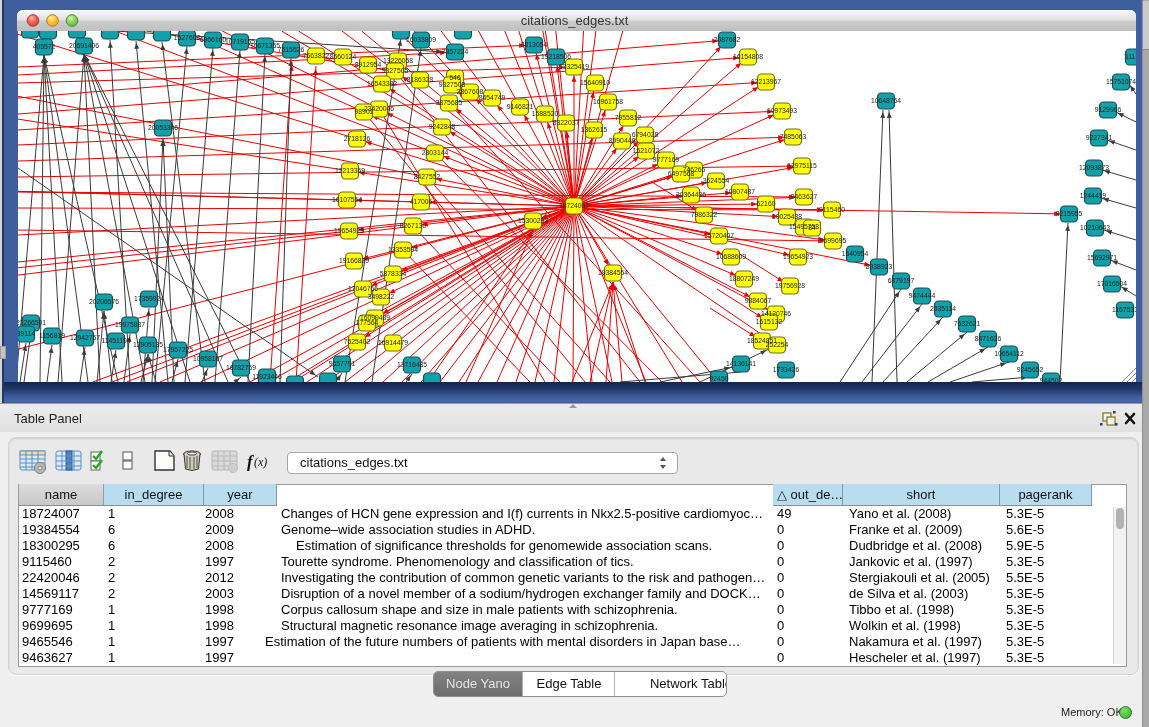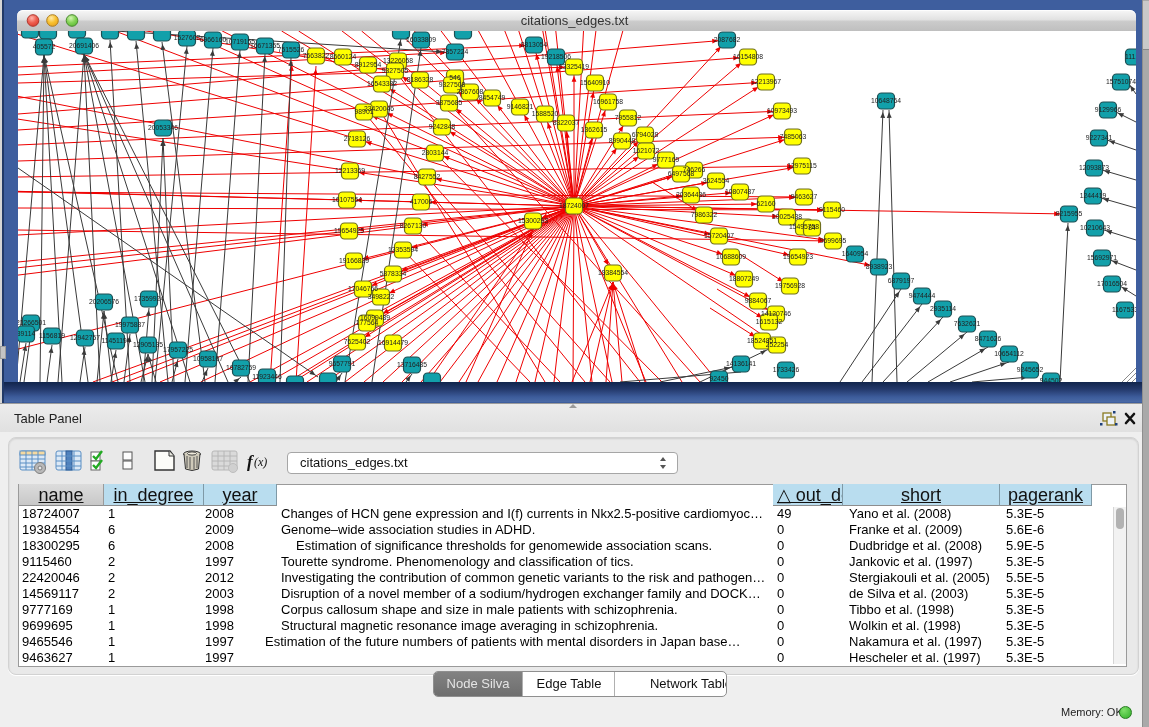--- a/index.html
+++ b/index.html
@@ -30,21 +30,21 @@
 #tpb{left:0;top:432px;width:1142px;height:295px;background:#efefef;}
 #cont{left:8px;top:437px;width:1129px;height:236px;background:#e9e9e9;border-radius:8px;
  border:1px solid #d2d2d2;box-shadow:inset 0 1px 2px rgba(0,0,0,0.12), 0 1px 0 #ffffff;}
 
 #dd{left:287px;top:452px;width:377px;height:20px;background:#fff;border:1px solid #a6a6a6;
  border-radius:4px;font-size:13px;color:#111;line-height:20px;padding-left:12px;}
 
 
 #tbl{left:18px;top:484px;width:1107px;height:181px;background:#fff;border:1px solid #9a9a9a;}
 .hcell{position:absolute;top:484px;height:22px;background:#b9ddef;border-right:1px solid #7f99a6;
- font-size:18px;color:#111;text-align:center;line-height:22px;box-sizing:border-box;border-bottom:1px solid #8d8d8d;white-space:nowrap;overflow:hidden;text-decoration:underline;}
+ font-size:13px;color:#111;text-align:center;line-height:22px;box-sizing:border-box;border-bottom:1px solid #8d8d8d;white-space:nowrap;overflow:hidden;}
 .trow{position:absolute;left:18px;width:1090px;height:16px;font-size:13px;color:#000;}
 .trow span{position:absolute;top:0px;white-space:nowrap;line-height:16px;}
 #vsb{left:1113px;top:507px;width:12px;height:157px;background:#f2f2f2;border-left:1px solid #d5d5d5;}
 #vthumb{left:1116px;top:508px;width:8px;height:21px;background:#b2b2b2;border-radius:4px;}
 
 #tabs{left:433px;top:671px;width:292px;height:24px;border:1px solid #8f8f8f;border-radius:5px;
  background:#fff;overflow:hidden;font-size:13px;}
 #tabs .seg{position:absolute;top:0;height:24px;line-height:24px;text-align:center;color:#111;}
 #seg1{left:0;width:88px;background:linear-gradient(180deg,#828282,#6e6e6e);color:#e4e4e4 !important;}
 #seg2{left:88px;width:92px;border-left:1px solid #b0b0b0;}
@@ -781,21 +781,21 @@
       <span style="left:831px">Yano et al. (2008)</span>
 <span style="left:988px">5.3E-5</span>
     </div>
 <div class="trow" style="top:522px">
 <span style="left:4px">19384554</span>
       <span style="left:90px">6</span>
       <span style="left:187px">2009</span>
 <span style="left:263px">Genome–wide association studies in ADHD.</span>
       <span style="left:759px">0</span>
       <span style="left:831px">Franke et al. (2009)</span>
-<span style="left:988px">5.6E-6</span>
+<span style="left:988px">5.6E-5</span>
     </div>
 <div class="trow" style="top:538px">
 <span style="left:4px">18300295</span>
       <span style="left:90px">6</span>
       <span style="left:187px">2008</span>
 <span style="left:278px">Estimation of significance thresholds for genomewide association scans.</span>
       <span style="left:759px">0</span>
       <span style="left:831px">Dudbridge et al. (2008)</span>
 <span style="left:988px">5.9E-5</span>
     </div>
@@ -857,18 +857,18 @@
 <span style="left:4px">9463627</span>
       <span style="left:90px">1</span>
       <span style="left:187px">1997</span>
       <span style="left:759px">0</span>
       <span style="left:831px">Hescheler et al. (1997)</span>
 <span style="left:988px">5.3E-5</span>
     </div>
 <div class="abs" id="vsb"></div>
 <div class="abs" id="vthumb"></div>
 <div class="abs" id="tabs">
- <div class="seg" id="seg1">Node Silva</div>
+ <div class="seg" id="seg1">Node Yano</div>
  <div class="seg" id="seg2">Edge Table</div>
  <div class="seg" id="seg3">Network Table</div>
 </div>
 <div class="abs" id="mem">Memory: OK</div>
 <div class="abs" id="memdot"></div>
 </div>
 </body></html>

